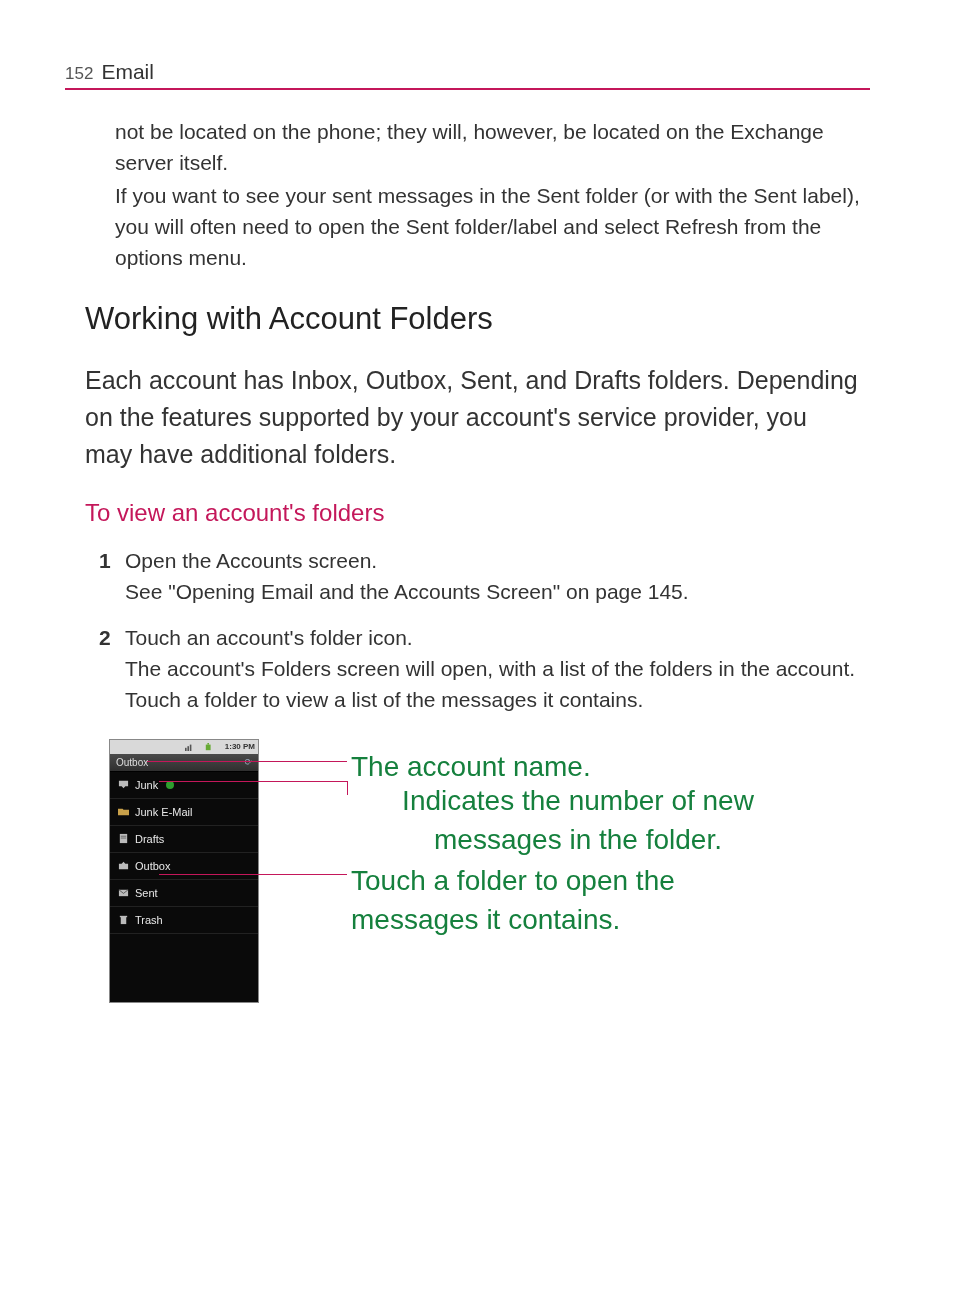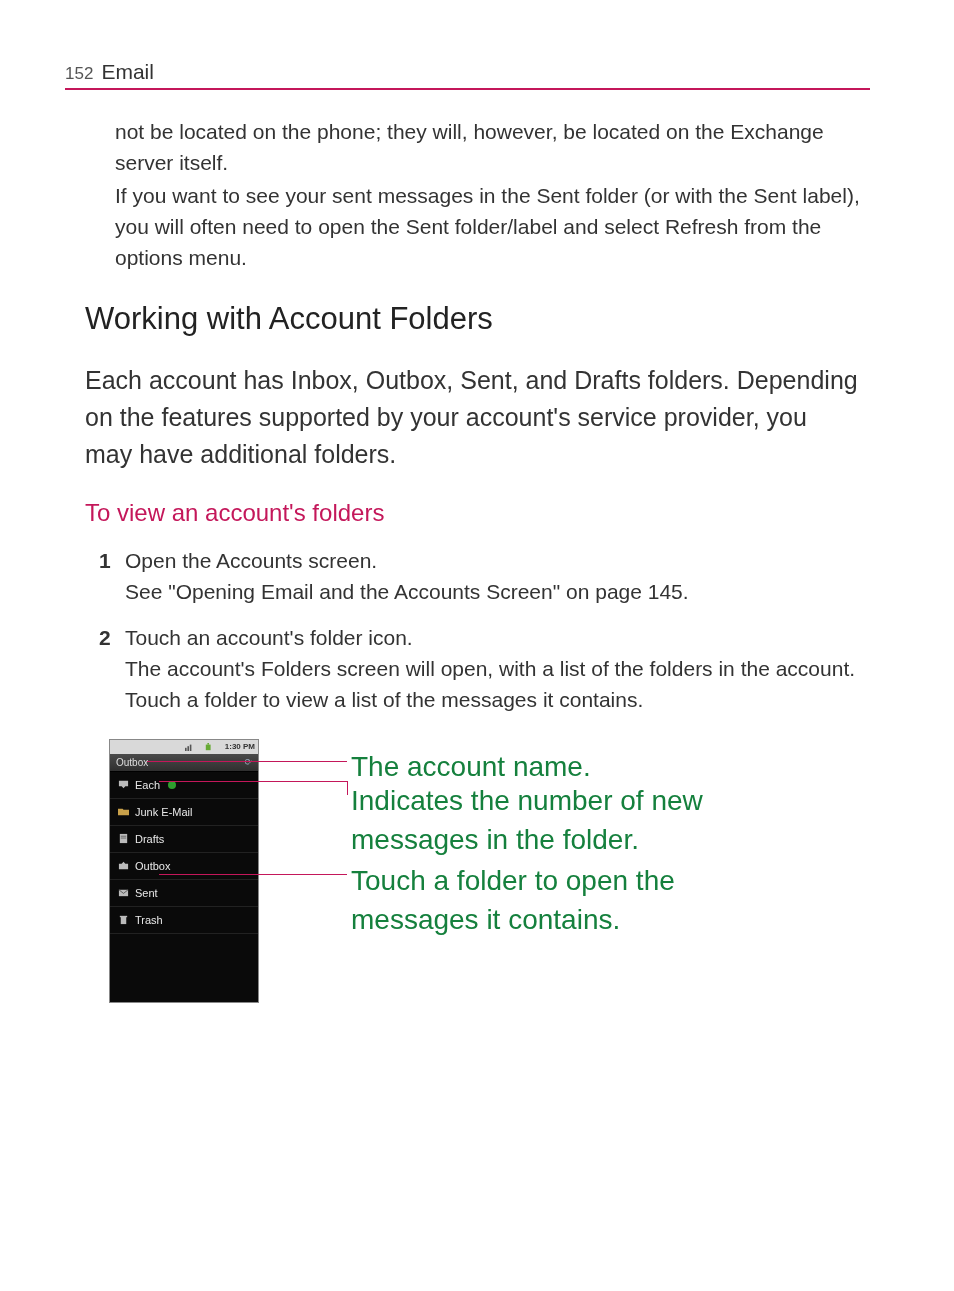--- a/index.html
+++ b/index.html
@@ -223,21 +223,21 @@
       </div>
       <div class="title-bar">
         <span>Outbox</span>
         <span style="font-size:9px;color:#9ab;">⟳</span>
       </div>
 
       <div class="folder-row">
         <span class="ficon"><svg viewBox="0 0 12 12">
               <path d="M1 2 h10 v6 h-3 l-2 2 -2 -2 h-3 z" fill="#bbb"></path>
             </svg></span>
-        <span>Each</span>
+        <span>Junk</span>
         <span class="badge"></span>
       </div>
       <div class="folder-row">
         <span class="ficon"><svg viewBox="0 0 12 12">
               <path d="M0 3 h5 l1 1 h6 v6 h-12 z" fill="#c9a14a"></path>
             </svg></span>
         <span>Junk E-Mail</span>
       </div>
       <div class="folder-row">
         <span class="ficon"><svg viewBox="0 0 12 12">
@@ -267,21 +267,21 @@
             </svg></span>
         <span>Trash</span>
       </div>
     </div>
 
     <div class="callouts">
       <div class="leader" style="left:-112px; top:22px; width:200px;"></div>
       <div class="callout" style="left:92px; top:8px;">The account name.</div>
 
       <div class="leader bent" style="left:-100px; top:42px; width:188px;"></div>
-      <div class="callout" style="left:92px; top:42px;">Indicates the number of new messages in the folder.</div>
+      <div class="callout" style="left:104px; top:42px;text-align:center;">Indicates the number of new messages in the folder.</div>
 
       <div class="leader" style="left:-100px; top:135px; width:188px;"></div>
       <div class="callout" style="left:92px; top:122px;">Touch a folder to open the messages it contains.</div>
     </div>
 
   </div>
 
 </div>
 
 </body></html>

